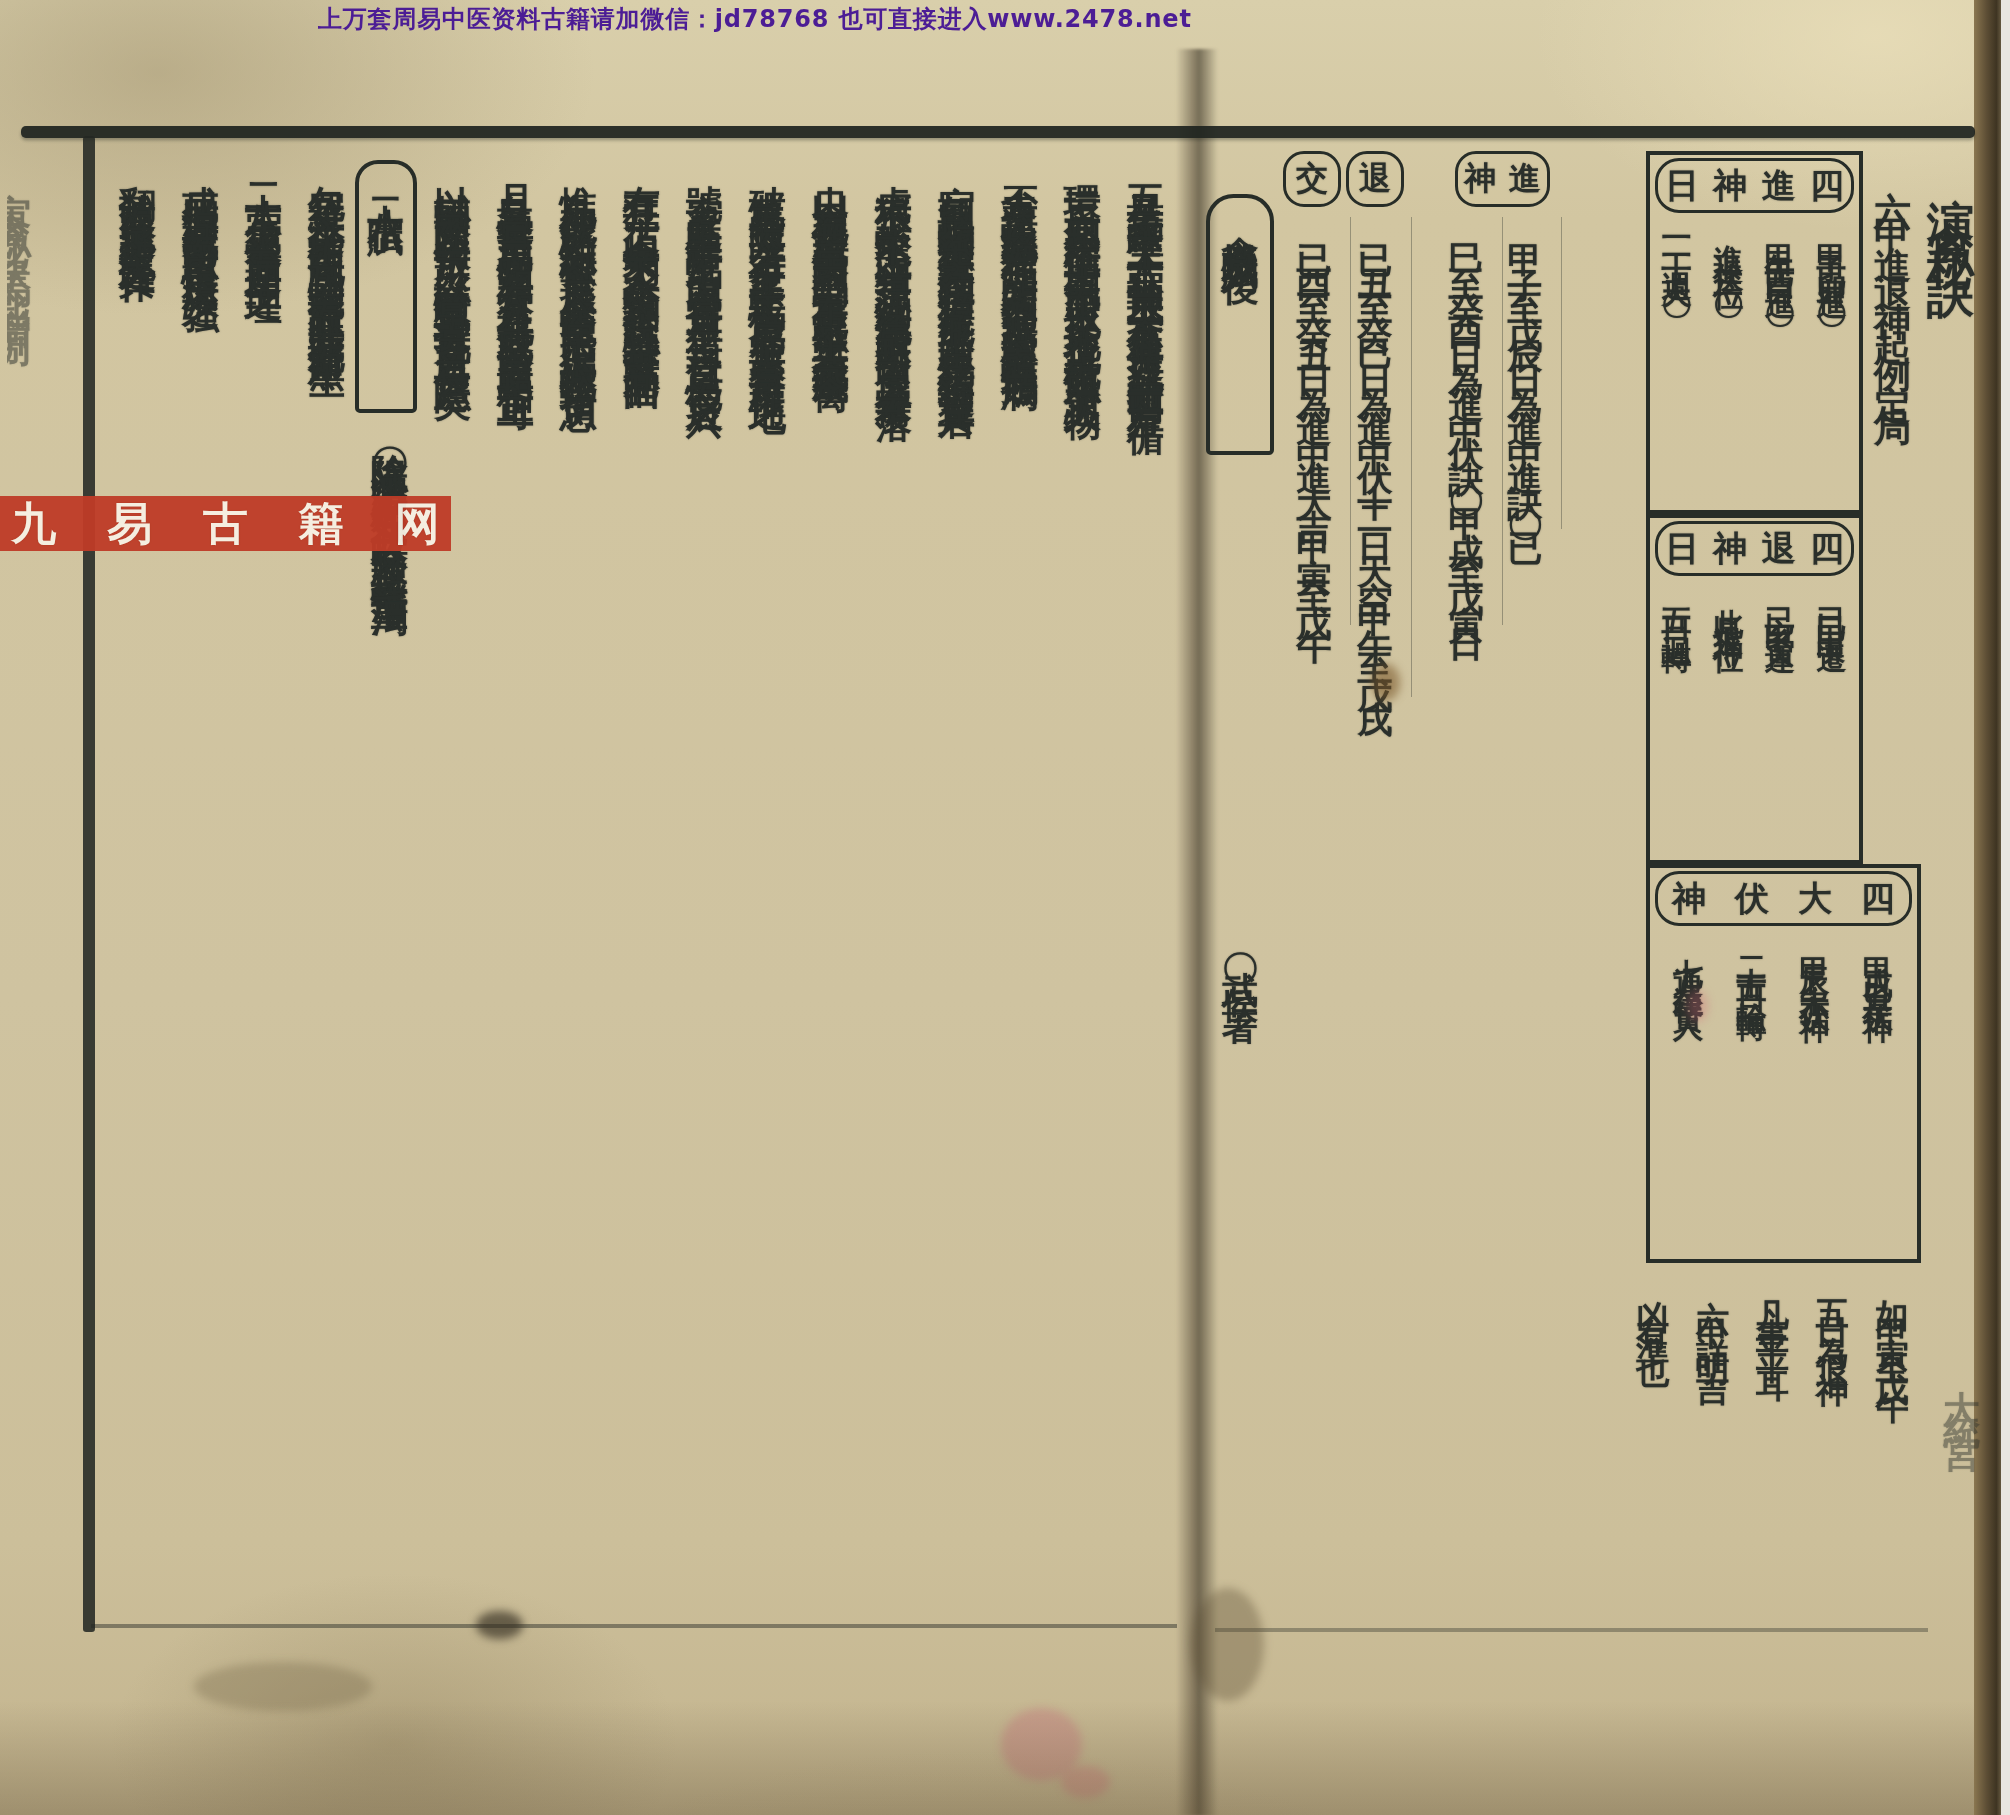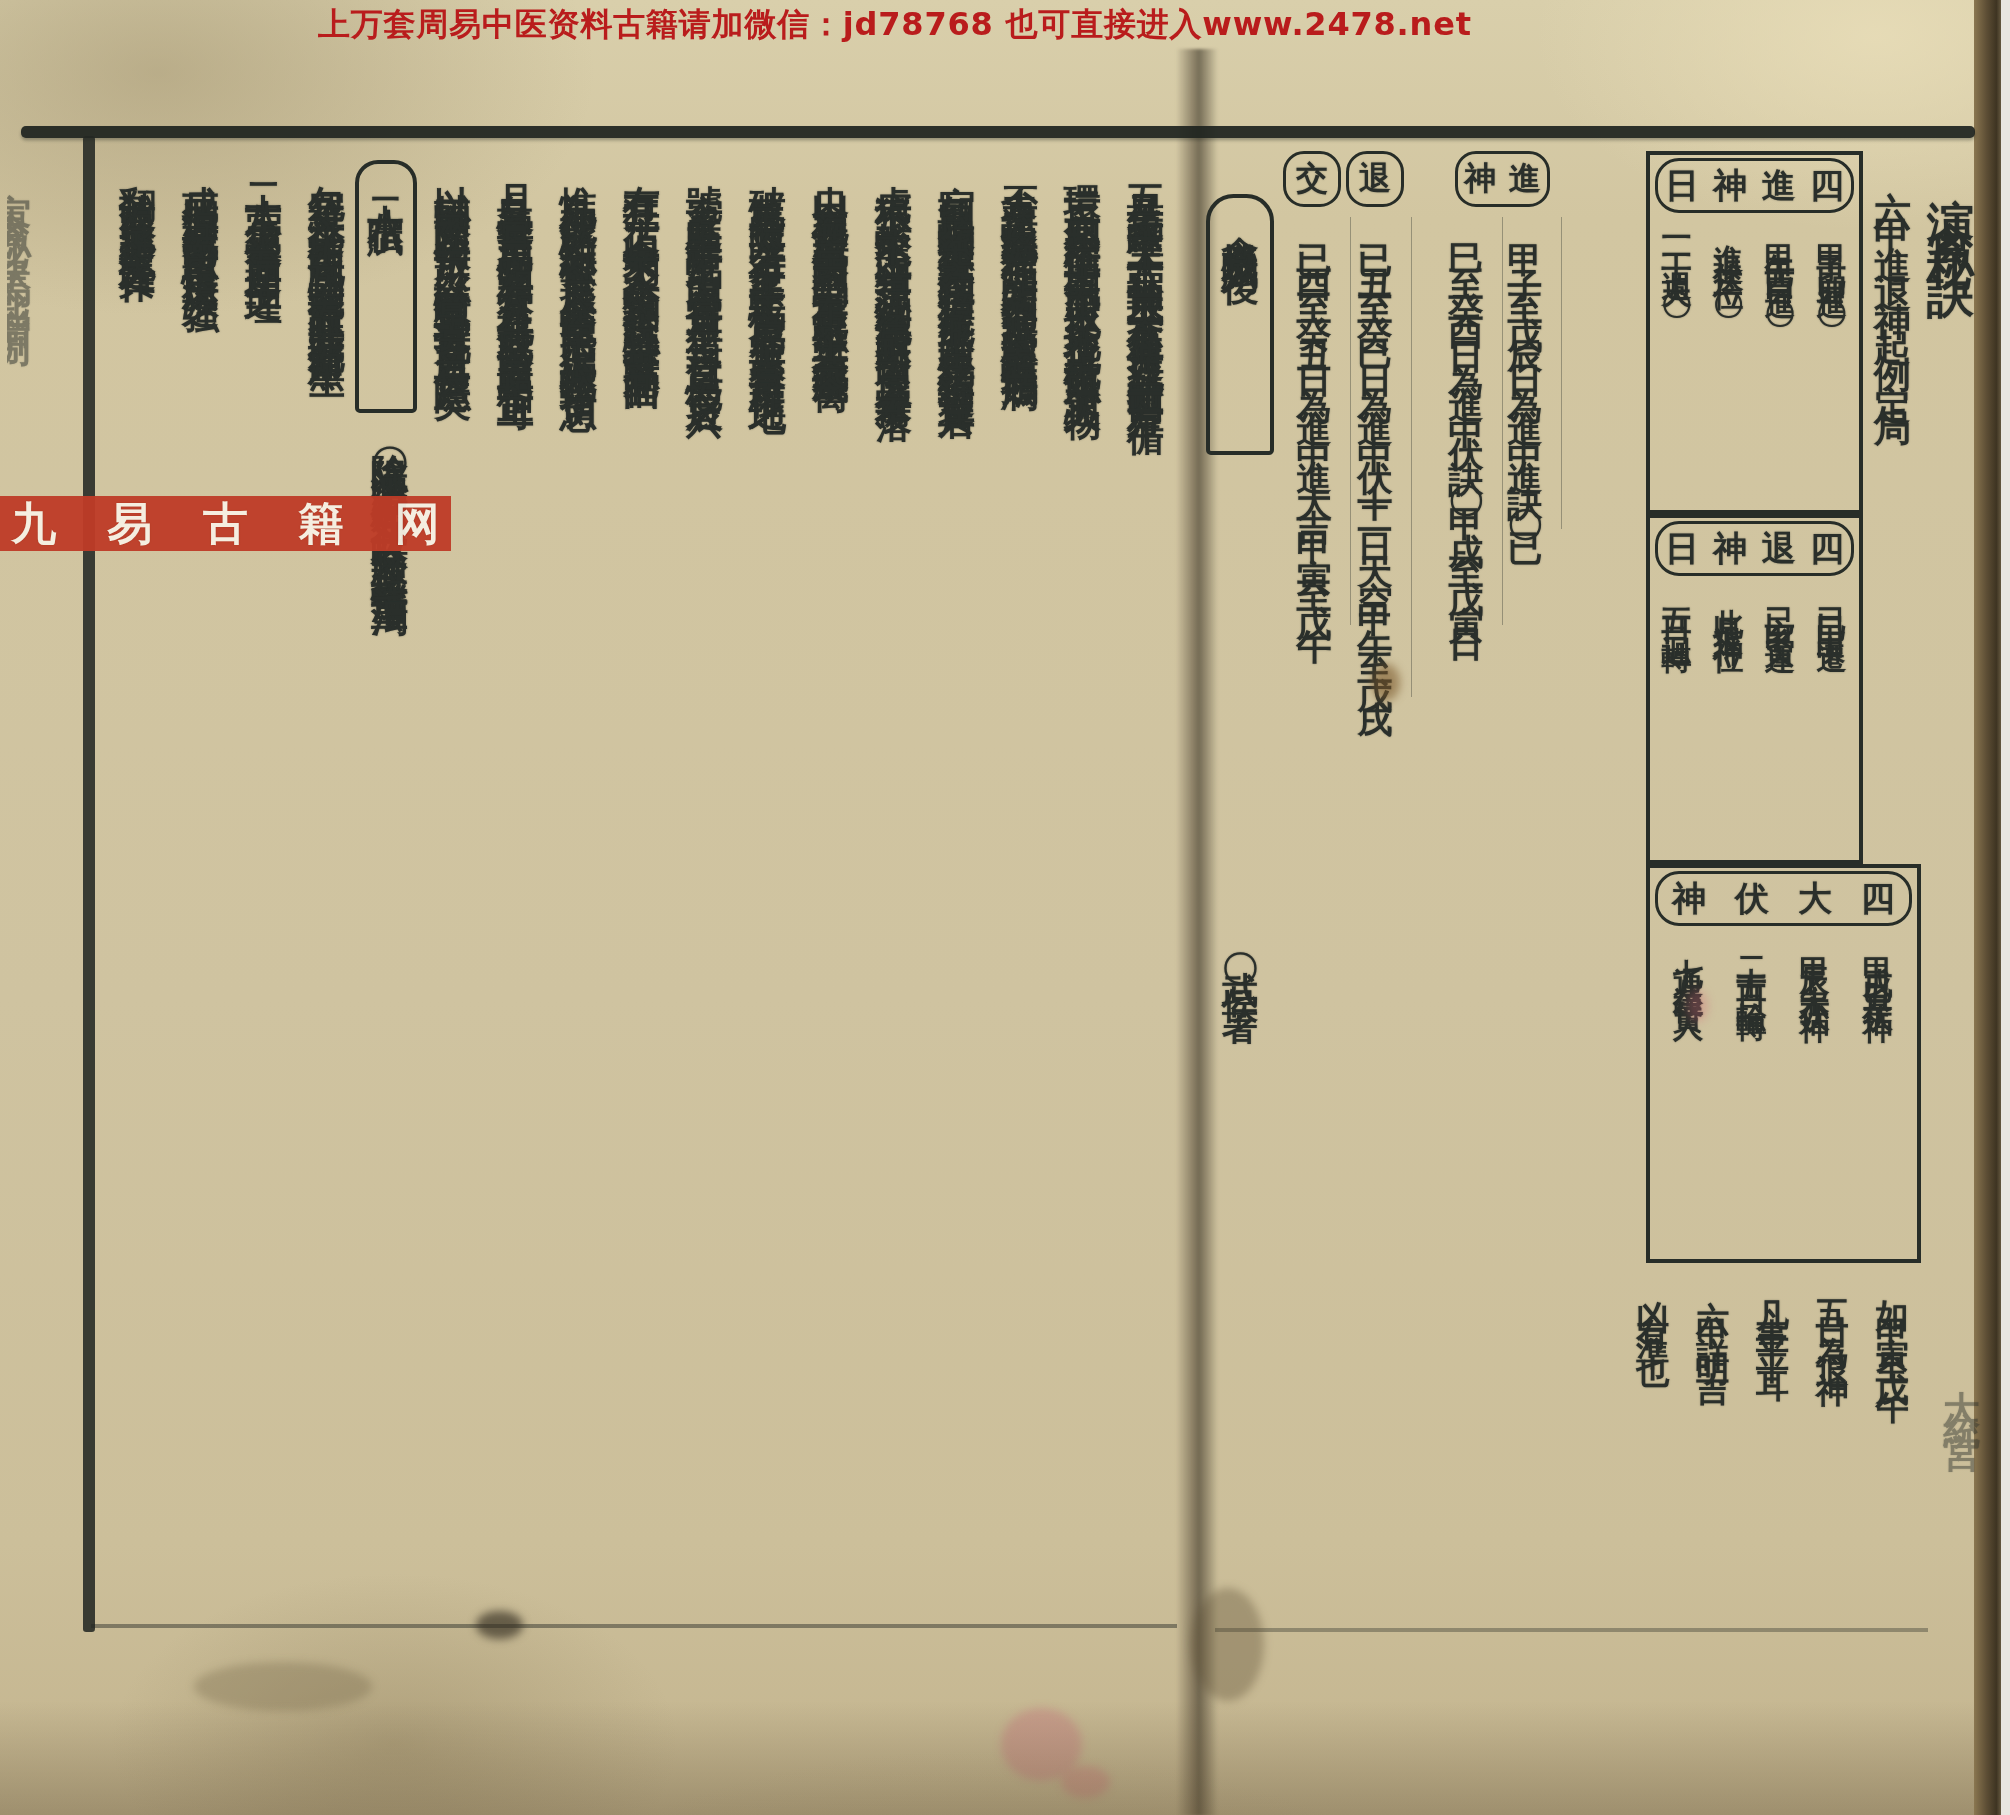--- a/index.html
+++ b/index.html
@@ -22,21 +22,21 @@
   .topband{position:absolute;left:21px;top:126px;width:1954px;height:12px;background:#1e231f;
     border-radius:4.9px;box-shadow:0 2.4px 3.2px rgba(30,35,30,.35);opacity:.92;}
   .botline-l{position:absolute;left:91px;top:1624px;width:1086px;height:4px;background:rgba(35,40,35,.45);}
   .botline-r{position:absolute;left:1215px;top:1628px;width:713px;height:4px;background:rgba(35,40,35,.35);}
   .frame-left{position:absolute;left:83px;top:136px;width:12px;height:1496px;background:#232823;opacity:.88;border-radius:3.2px;}
   
   .vcol{writing-mode:vertical-rl;text-orientation:upright;white-space:nowrap;
     font-weight:bold;text-shadow:0 0 1.6px rgba(35,40,35,.5);}
   .rtl-row{display:flex;flex-direction:row-reverse;align-items:center;justify-content:space-around;}
   
-  .promo{position:absolute;left:318px;top:3.2px;font-size:32px;font-weight:600;color:#b91c1c;
+  .promo{position:absolute;left:318px;top:3.2px;font-size:24px;font-weight:600;color:#4c1d95;
     letter-spacing:0.8px;text-shadow:none;}
   
   .watermark{position:absolute;left:0;top:496px;width:451px;height:55px;background:#bf3c27;
     display:flex;flex-direction:row;justify-content:space-between;align-items:center;
     padding:0 11.3px;box-sizing:border-box;z-index:30;opacity:.95;}
   .watermark span{color:#f7f1e4;font-size:45px;font-weight:bold;text-shadow:0 0 1.6px rgba(120,20,10,.4);}
   
   .title-col{position:absolute;left:1922px;top:160px;font-size:47px;line-height:58px;letter-spacing:24px;}
   .edge-frag-right{position:absolute;left:1941px;top:1361px;font-size:37px;line-height:41px;
     letter-spacing:21px;opacity:.45;}

